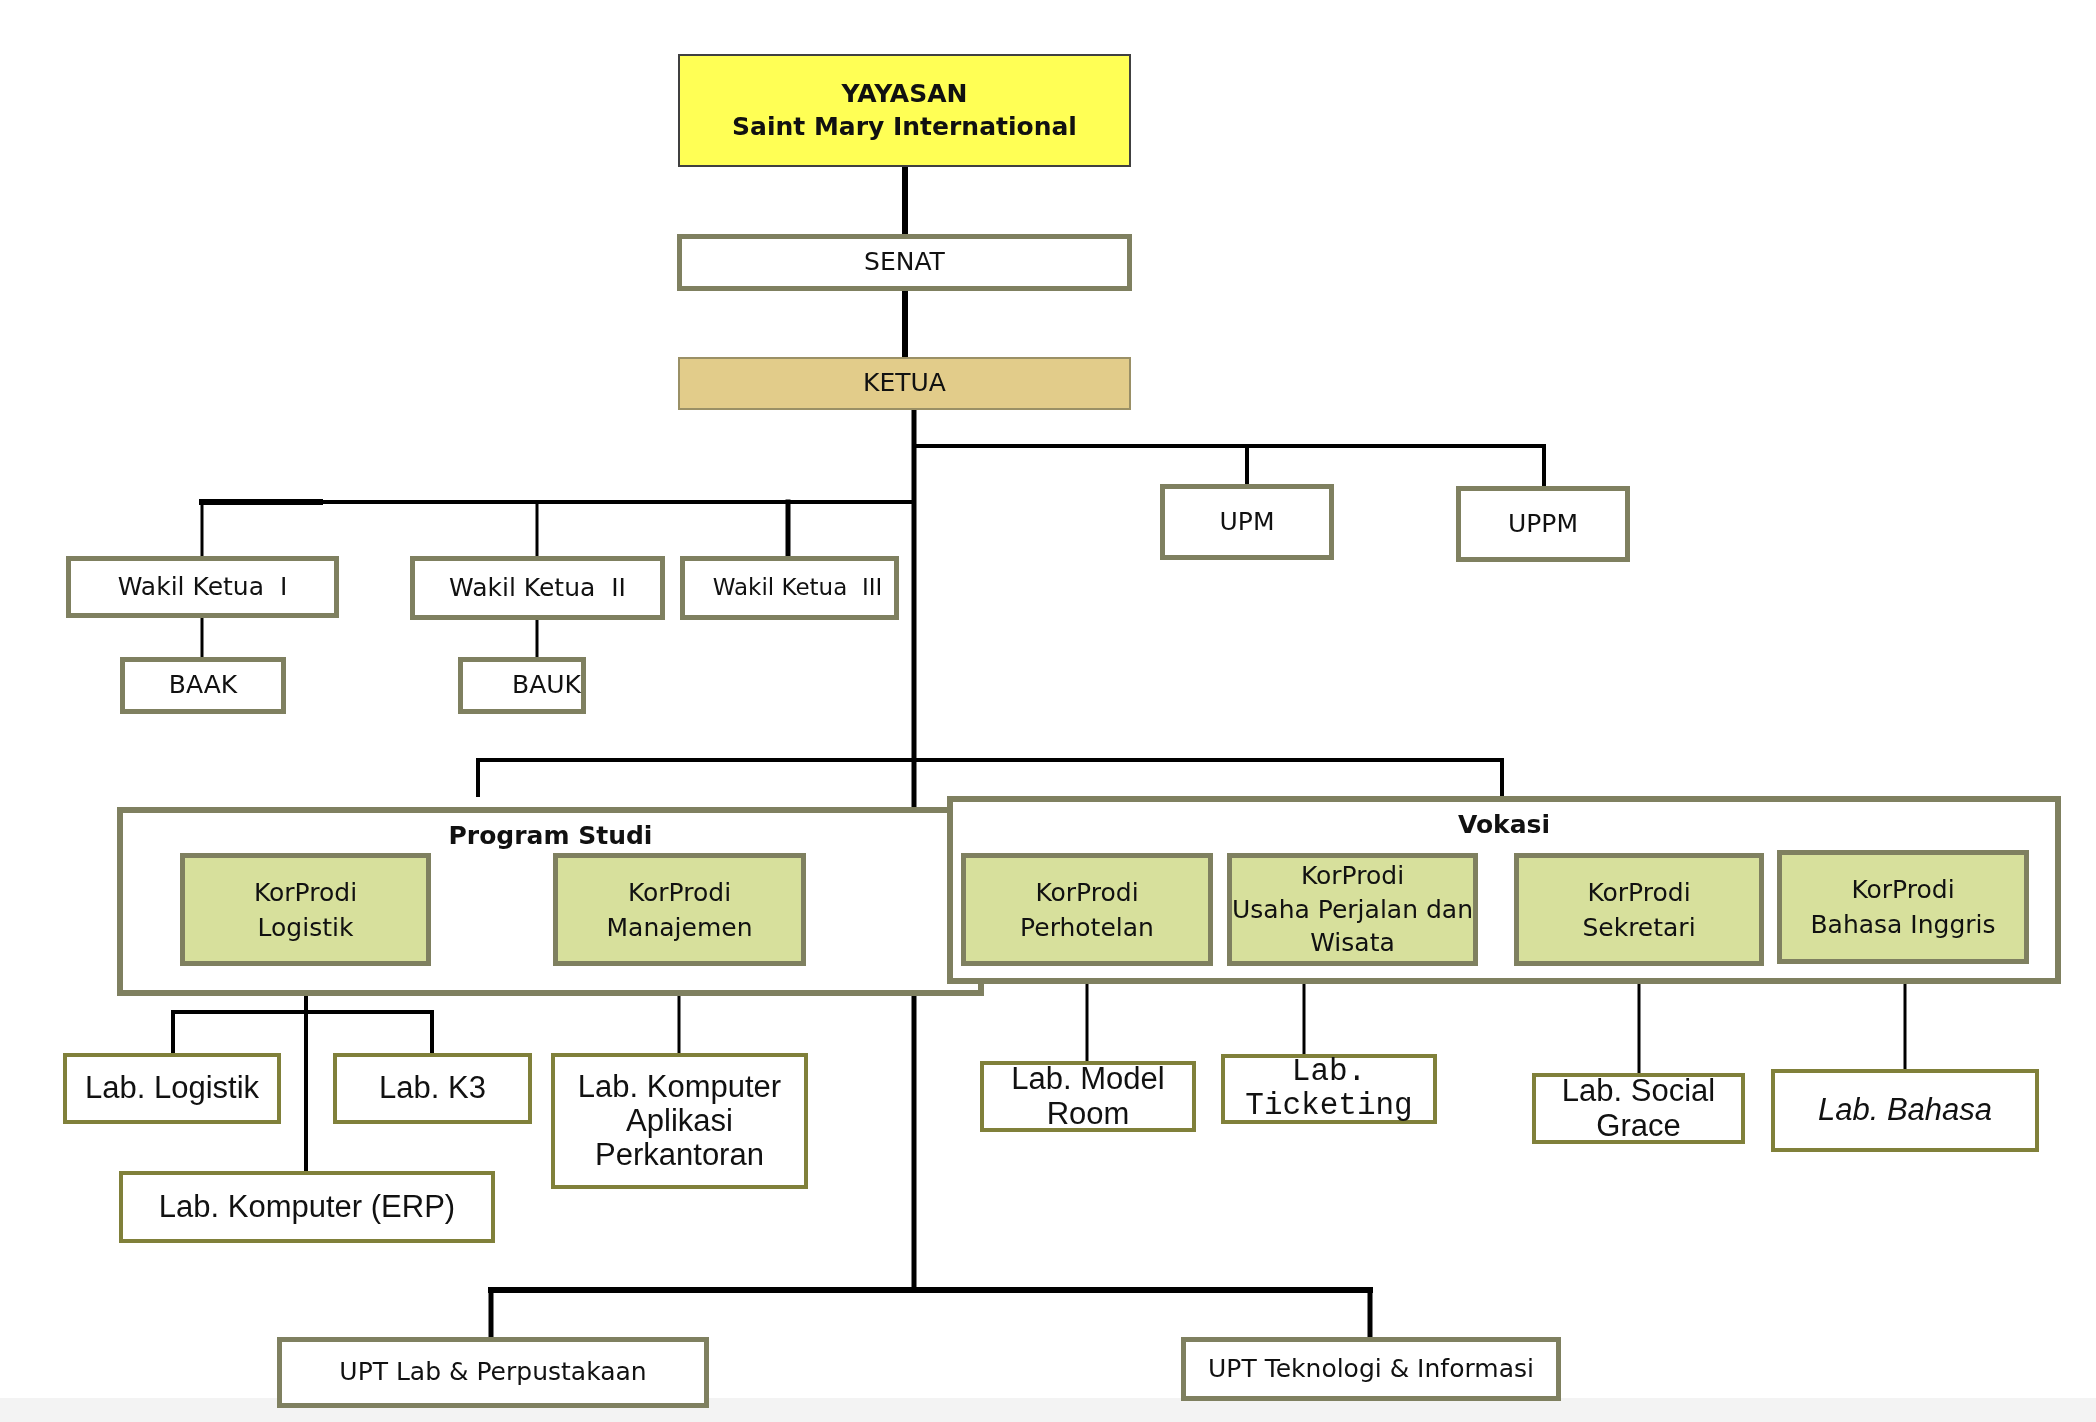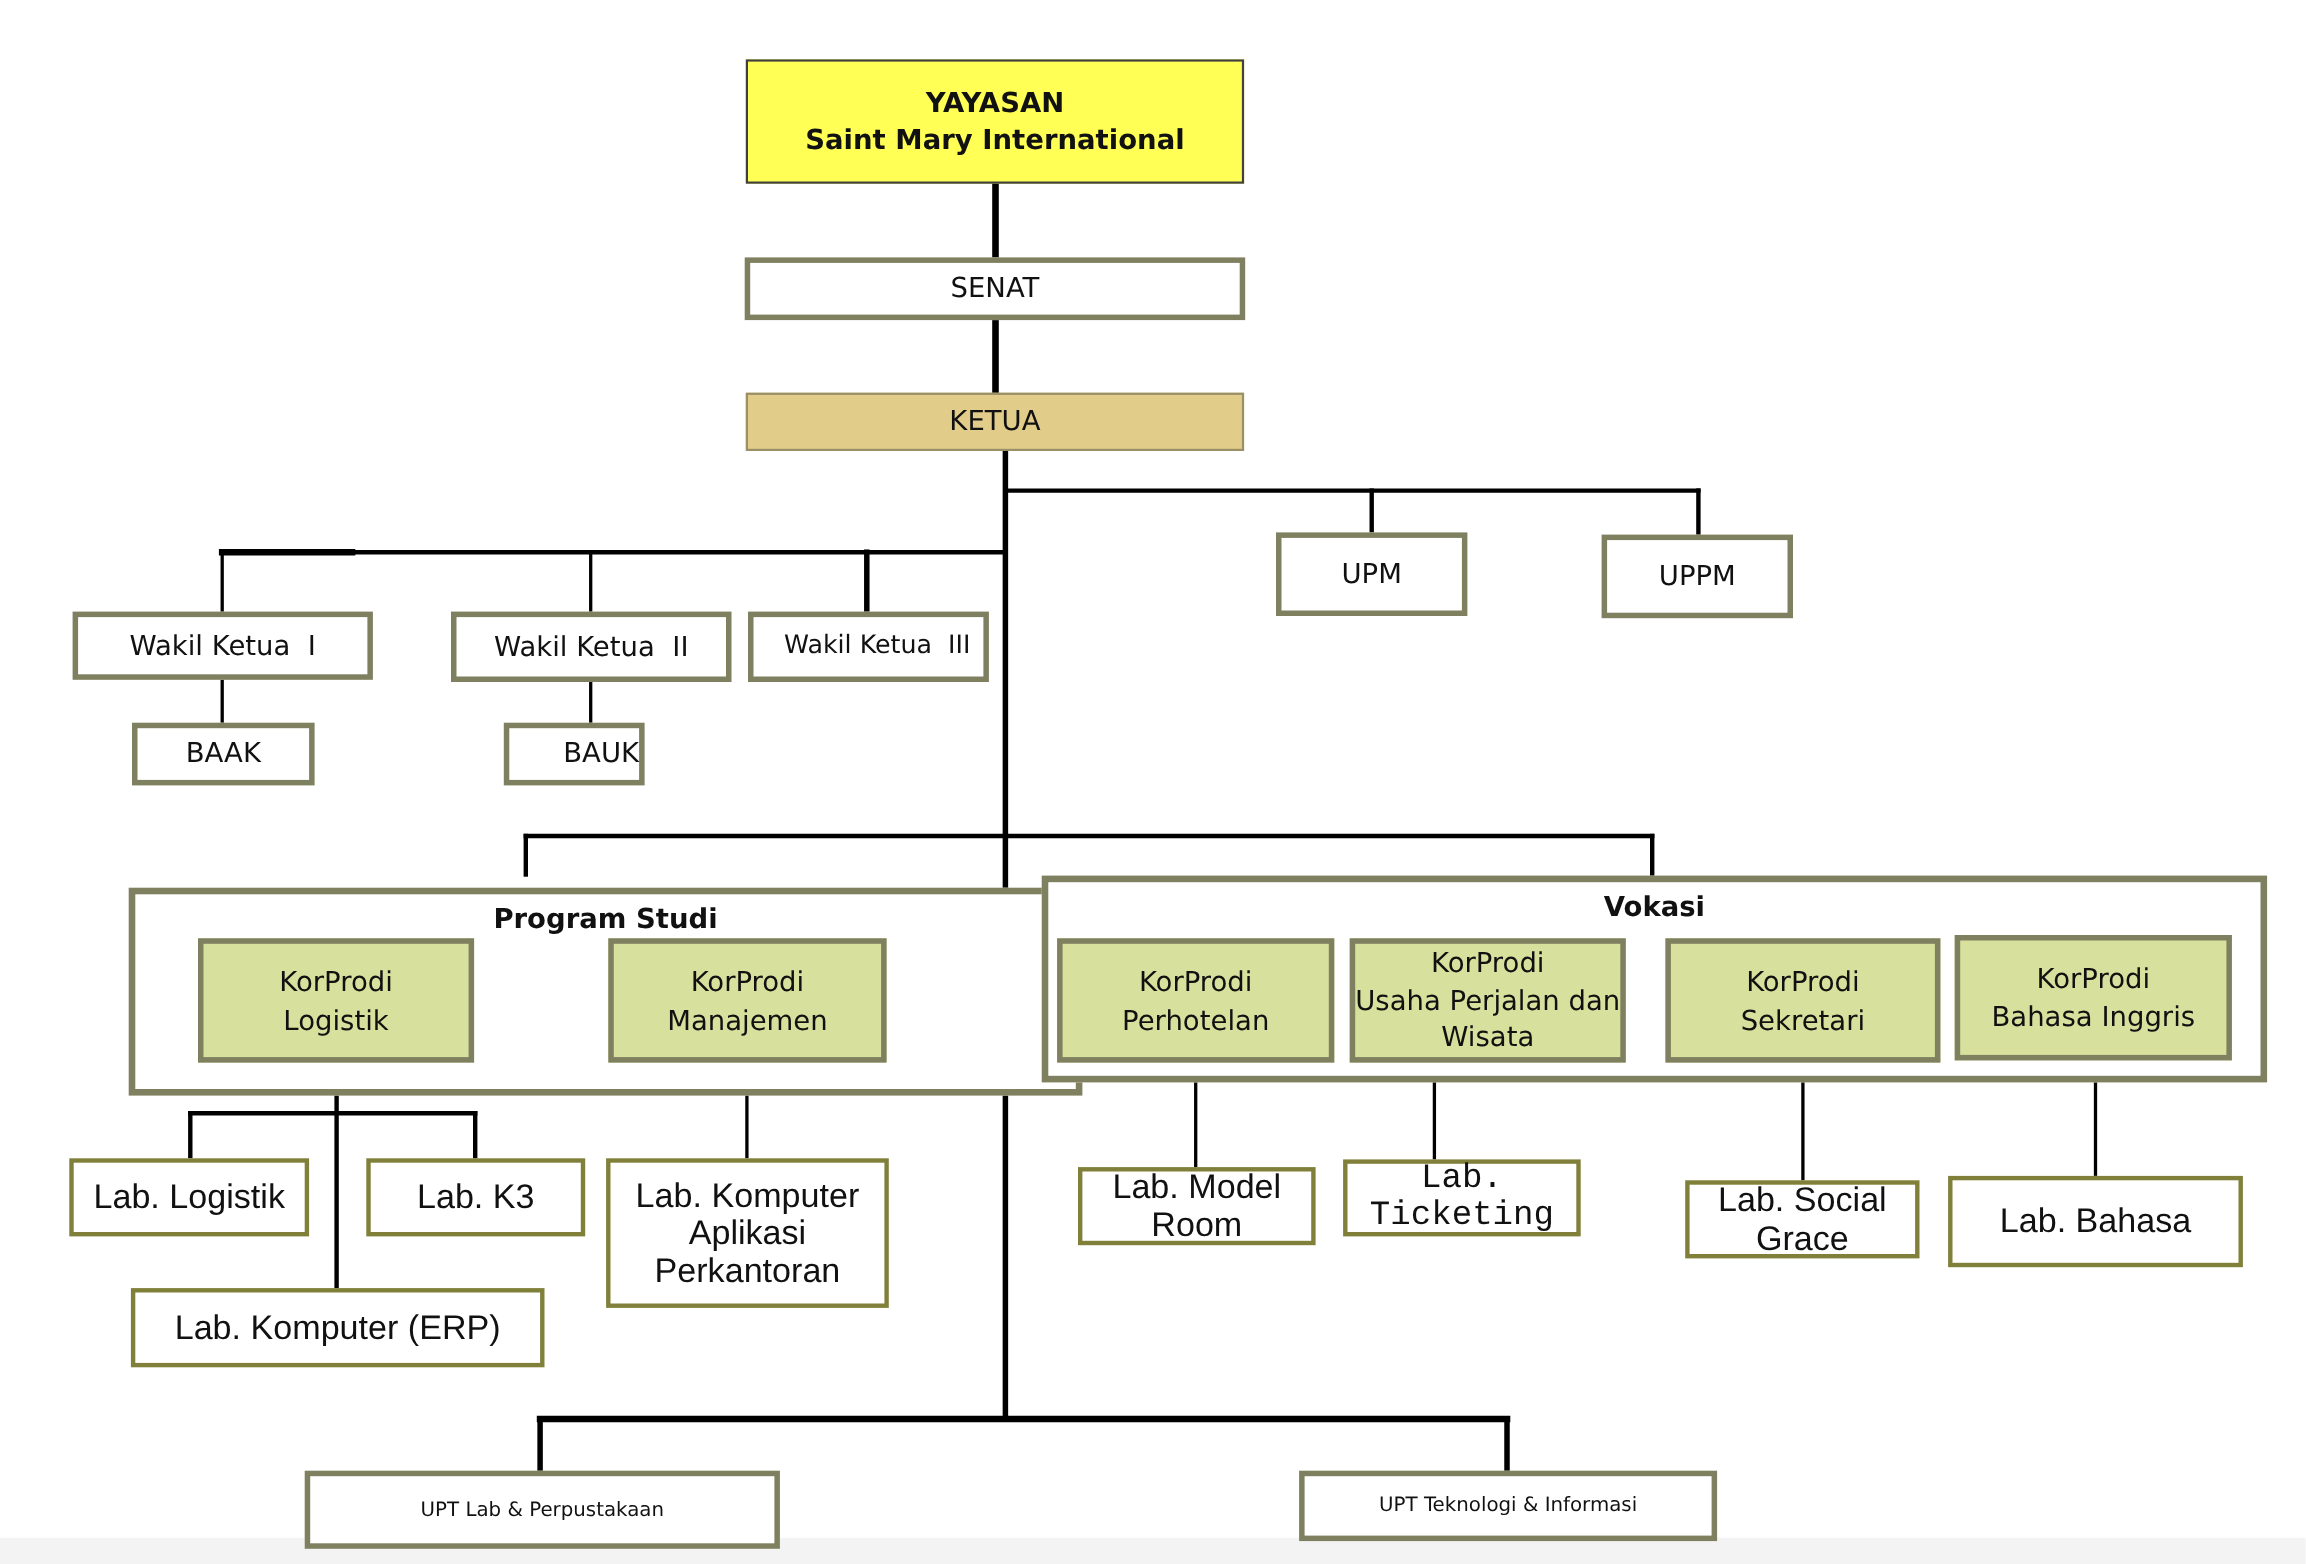--- a/index.html
+++ b/index.html
@@ -10,21 +10,21 @@
   .box { position:absolute; box-sizing:border-box; display:flex; align-items:center; justify-content:center;
          text-align:center; background:#fff; border:5px solid #7f8060; line-height:1.3; }
   .yayasan { background:#ffff55; border:2px solid #404040; font-weight:bold; font-size:25px; flex-direction:column; }
   .ketua { background:#e2cc8a; border:2px solid #9a9066; font-size:25px; }
   .unit { font-size:25px; }
   .korprodi { background:#d7e09c; font-size:25px; flex-direction:column; line-height:1.4; }
   .group { position:absolute; box-sizing:border-box; border:6px solid #7f8060; background:#fff; }
   .group-title { position:absolute; left:0; right:0; top:8px; text-align:center; font-weight:bold; font-size:25px; }
   .lab { font-family:"Liberation Sans", sans-serif; font-size:31px; line-height:1.1; flex-direction:column;
          border:4px solid #80803a; }
-  .upt { font-size:18px; }
+  .upt { font-size:25px; }
 </style>
 </head>
 <body>
 
 <div class="bottom-band"></div>
 
 <svg class="lines" xmlns="http://www.w3.org/2000/svg">
   <g stroke="#000" fill="none" stroke-linecap="square">
 
     <line x1="905" y1="167" x2="905" y2="357" stroke-width="6"></line>
@@ -152,21 +152,21 @@
   <div>Room</div>
 </div>
 <div class="box lab" style="left:1221px;top:1054px;width:216px;height:70px;font-family:Liberation Mono, monospace;">
   <div>Lab.</div>
   <div>Ticketing</div>
 </div>
 <div class="box lab" style="left:1532px;top:1073px;width:213px;height:71px;">
   <div>Lab. Social</div>
   <div>Grace</div>
 </div>
-<div class="box lab" style="left:1771px;top:1069px;width:268px;height:83px;">
+<div class="box lab" style="left:1771px;top:1069px;width:268px;height:83px;font-style:italic;">
   <div>Lab. Bahasa</div>
 </div>
 
 <div class="box upt" style="left:277px;top:1337px;width:432px;height:71px;">
   <span>UPT Lab &amp; Perpustakaan</span>
 </div>
 <div class="box upt" style="left:1181px;top:1337px;width:380px;height:64px;">
   <span>UPT Teknologi &amp; Informasi</span>
 </div>
 

